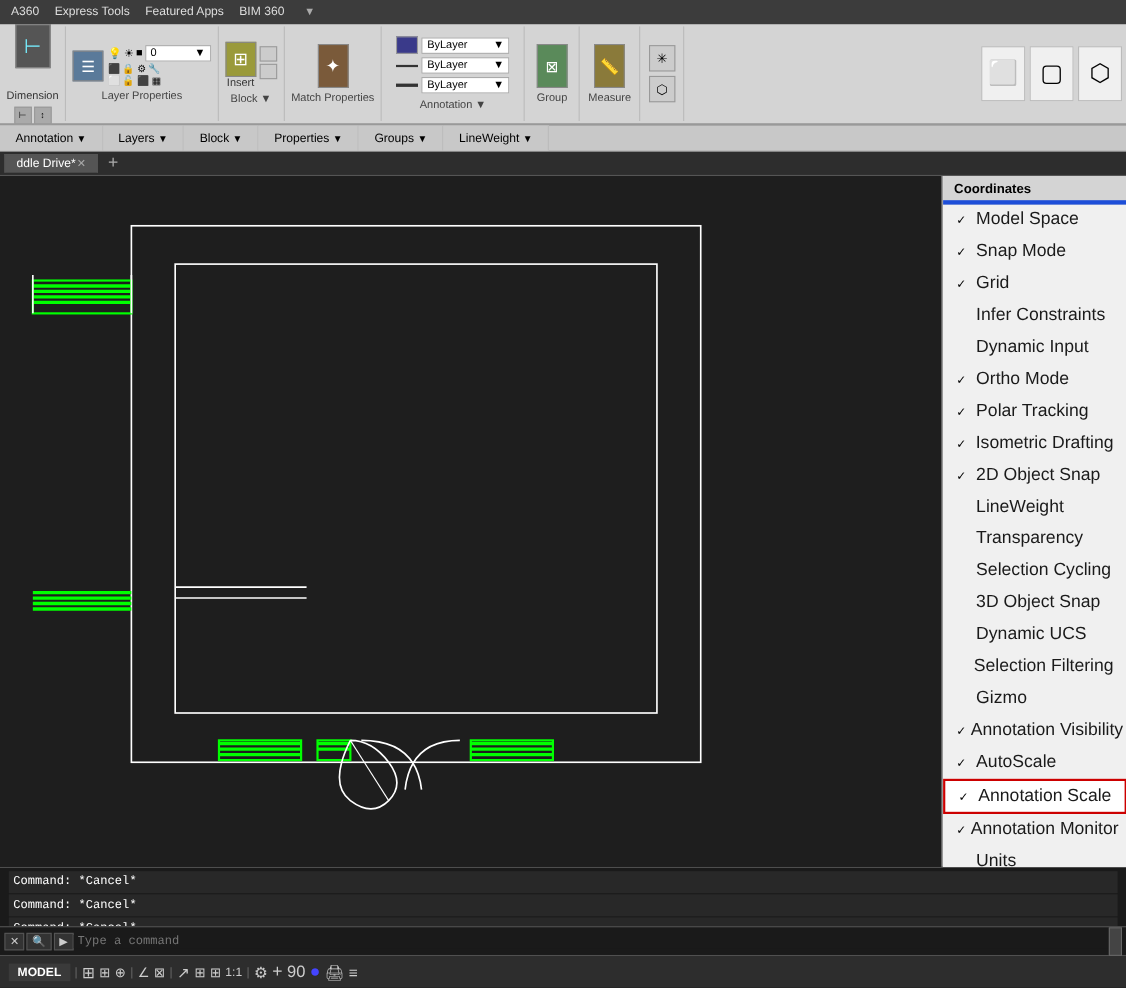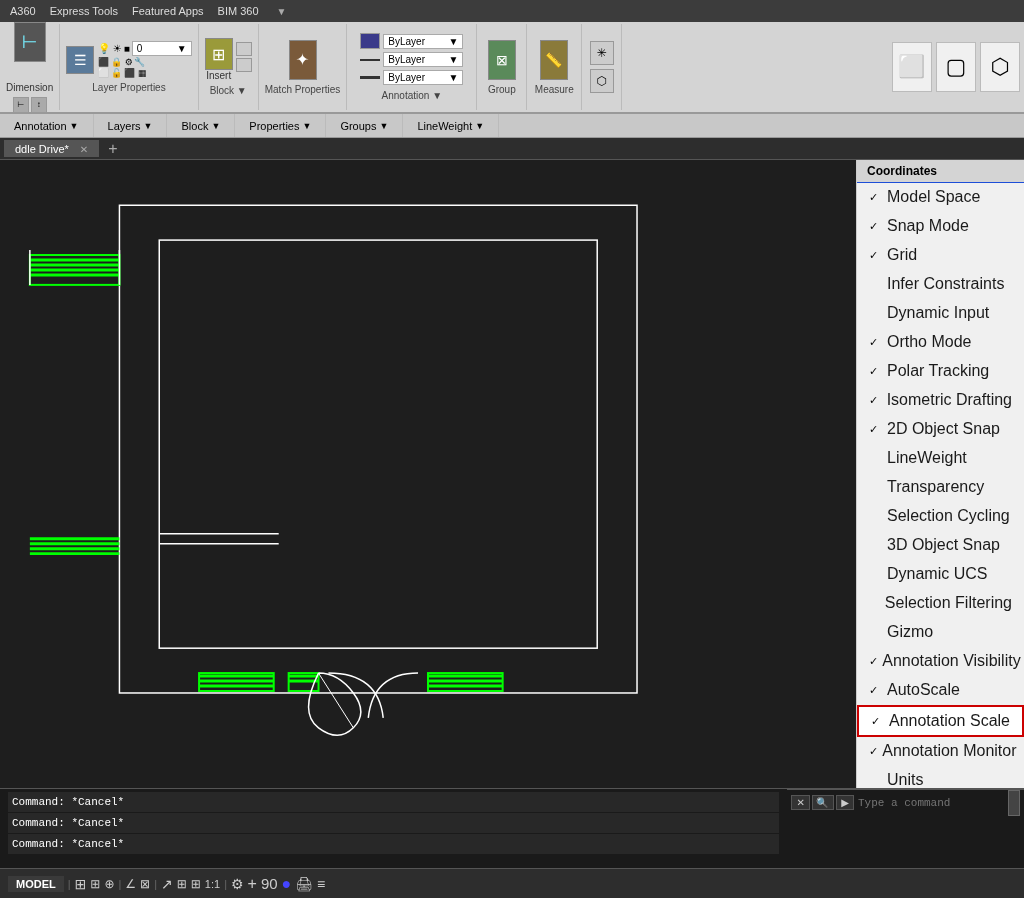--- a/index.html
+++ b/index.html
@@ -67,21 +67,21 @@
     .tab-item {
       background: #3c3c3c;
       color: #ccc;
       padding: 2px 10px;
       font-size: 11px;
       cursor: pointer;
       border: 1px solid #555;
       border-bottom: none;
       display: flex;
       align-items: center;
-      gap: 11px;
+      gap: 1px;
     }
     .tab-item.active { background: #555; color: #fff; }
     .tab-item .close-x {
       font-size: 10px;
       color: #aaa;
       cursor: pointer;
     }
     .tab-add { color: #aaa; padding: 2px 8px; cursor: pointer; font-size: 16px; }
 
     
@@ -110,21 +110,21 @@
       background: #1e1e1e;
       position: relative;
       overflow: hidden;
     }
 
     
     .command-area {
       background: #1a1a1a;
       height: 80px;
       display: flex;
-      flex-direction: row;
+      flex-direction: column;
       border-top: 1px solid #555;
     }
     .command-history {
       flex: 1;
       padding: 2px 8px;
       overflow: hidden;
     }
     .command-line-text {
       color: #ffffff;
       font-size: 11px;
@@ -229,21 +229,21 @@
       width: 100%;
       height: 100%;
     }
 
     
     .coord-header {
       background: #d4d4d4;
       padding: 4px 10px;
       font-size: 12px;
       font-weight: 600;
-      border-bottom: 1px solid #1d4ed8;
+      border-bottom: 4px solid #1d4ed8;
       display: flex;
       align-items: center;
       gap: 4px;
     }
   </style>
 </head>
 <body>
 
 <div class="menu-bar">
   <span>A360</span>

